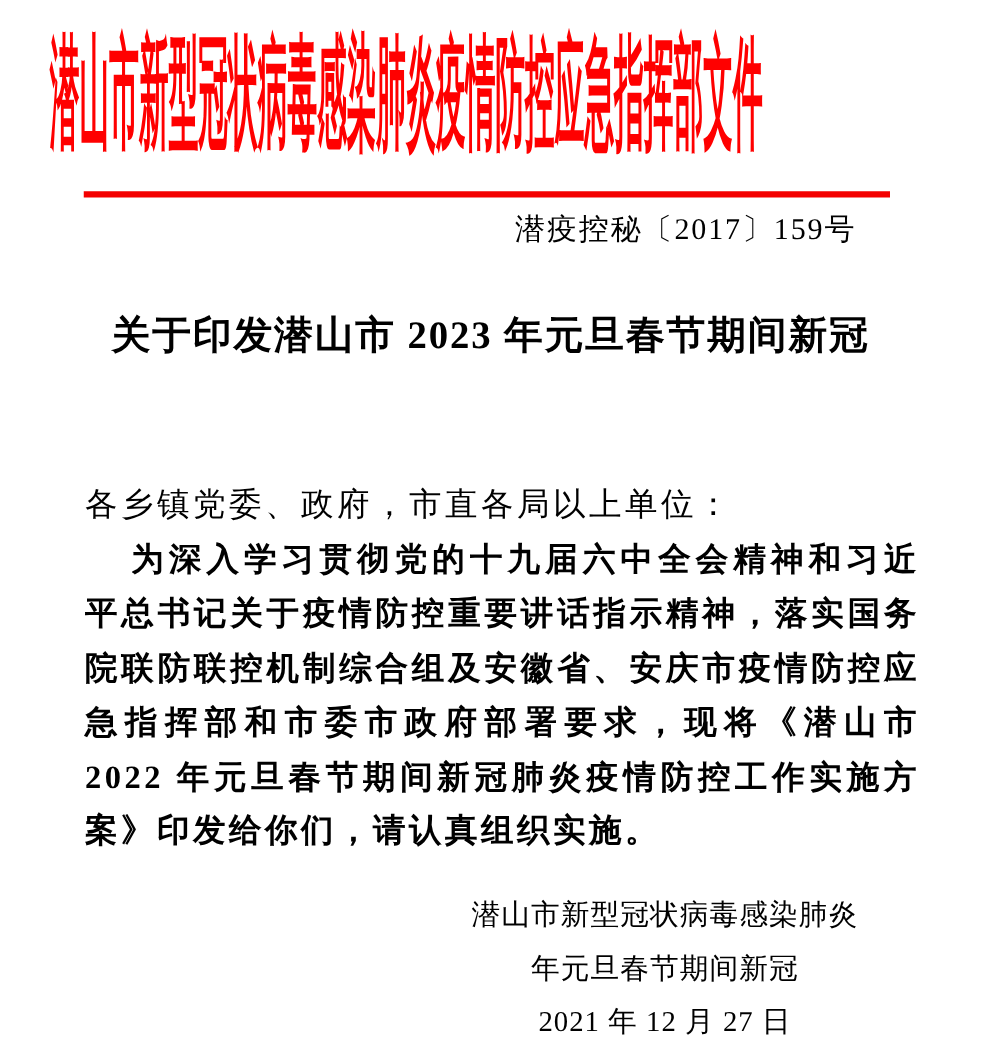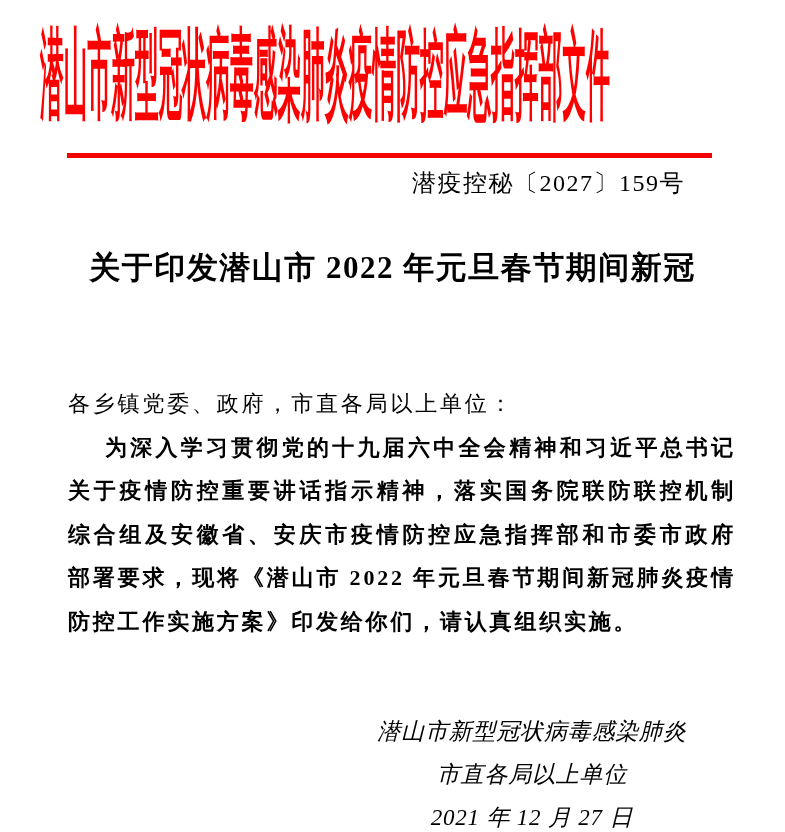--- a/index.html
+++ b/index.html
@@ -62,61 +62,61 @@
     font-weight:bold;
     line-height:53px;
     letter-spacing:1.5px;
   }
   .doc-title .title-line { white-space:nowrap; }
 
   .doc-body {
     position:absolute;
     top:382px; left:68px;
     width:668px;
-    font-size:22px;
+    font-size:26px;
     line-height:43.5px;
     letter-spacing:2.8px;
     text-align:justify;
     text-justify:inter-character;
   }
   .salutation { text-align:left; white-space:nowrap; }
   .body-paragraph { text-indent:37px;font-weight:bold; }
 
   .signature-block {
     position:absolute;
     top:710px; left:367px;
     width:330px;
     text-align:center;
     font-size:23px;
     line-height:43px;
     letter-spacing:0.8px;
   }
-  .signature-block > div { white-space:nowrap;font-style:italic; }
+  .signature-block > div { white-space:nowrap; }
 </style>
 </head>
 <body>
 
 <div class="page">
 
   <div class="banner-wrap">
     <span class="banner-text">潜山市新型冠状病毒感染肺炎疫情防控应急指挥部文件</span>
   </div>
 
   <div class="red-rule"></div>
 
-  <div class="doc-number">潜疫控秘〔2027〕159号</div>
+  <div class="doc-number">潜疫控秘〔2017〕159号</div>
 
   <div class="doc-title">
-    <div class="title-line">关于印发潜山市 2022 年元旦春节期间新冠</div>
+    <div class="title-line">关于印发潜山市 2023 年元旦春节期间新冠</div>
   </div>
 
   <div class="doc-body">
     <div class="salutation">各乡镇党委、政府，市直各局以上单位：</div>
     <div class="body-paragraph">为深入学习贯彻党的十九届六中全会精神和习近平总书记关于疫情防控重要讲话指示精神，落实国务院联防联控机制综合组及安徽省、安庆市疫情防控应急指挥部和市委市政府部署要求，现将《潜山市 2022 年元旦春节期间新冠肺炎疫情防控工作实施方案》印发给你们，请认真组织实施。</div>
   </div>
 
   <div class="signature-block">
     <div>潜山市新型冠状病毒感染肺炎</div>
-    <div>市直各局以上单位</div>
+    <div>年元旦春节期间新冠</div>
     <div>2021 年 12 月 27 日</div>
   </div>
 
 </div>
 
 </body></html>

